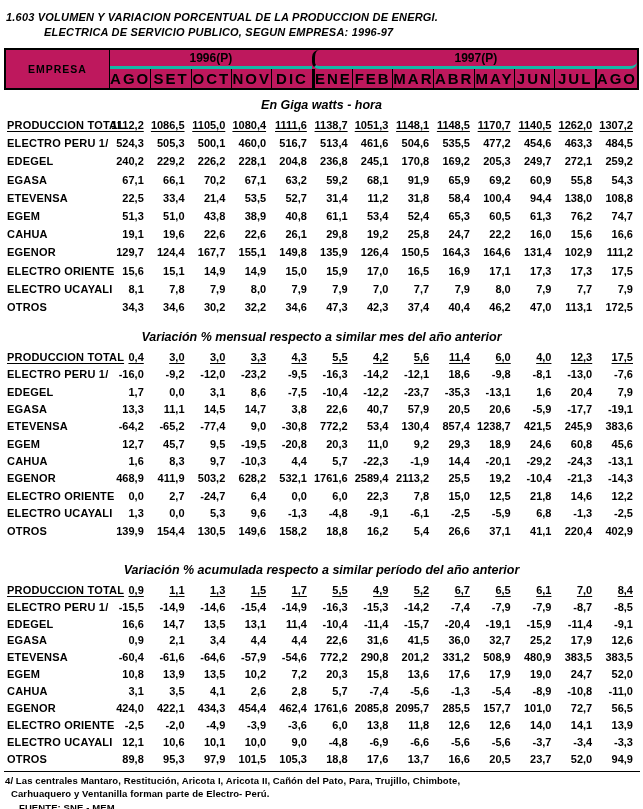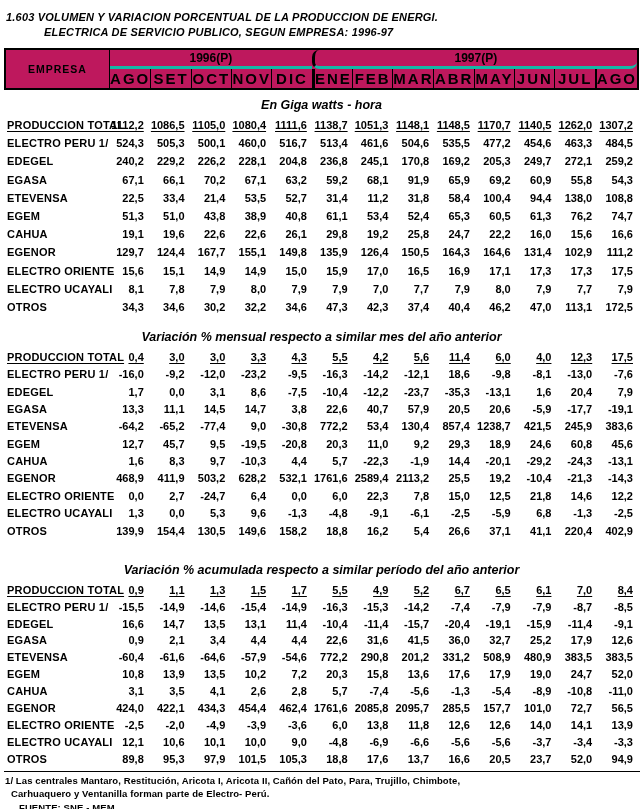--- a/index.html
+++ b/index.html
@@ -629,18 +629,18 @@
         <div class="vcell">20,5</div>
         <div class="vcell">23,7</div>
         <div class="vcell">52,0</div>
         <div class="vcell">94,9</div>
       </div>
     </div>
 
   <div class="rule"></div>
 
   <div class="fnote">
-    <div>1/ Las centrales  Mantaro, Restitución,  Aricota I,  Aricota II, Cañón del Pato, Para, Trujillo, Chimbote,</div>
+    <div>4/ Las centrales  Mantaro, Restitución,  Aricota I,  Aricota II, Cañón del Pato, Para, Trujillo, Chimbote,</div>
     <div class="fn2">Carhuaquero y Ventanilla forman parte de Electro- Perú.</div>
     <div class="src">FUENTE: SNE - MEM</div>
   </div>
 
 </div>
 
 </body></html>

